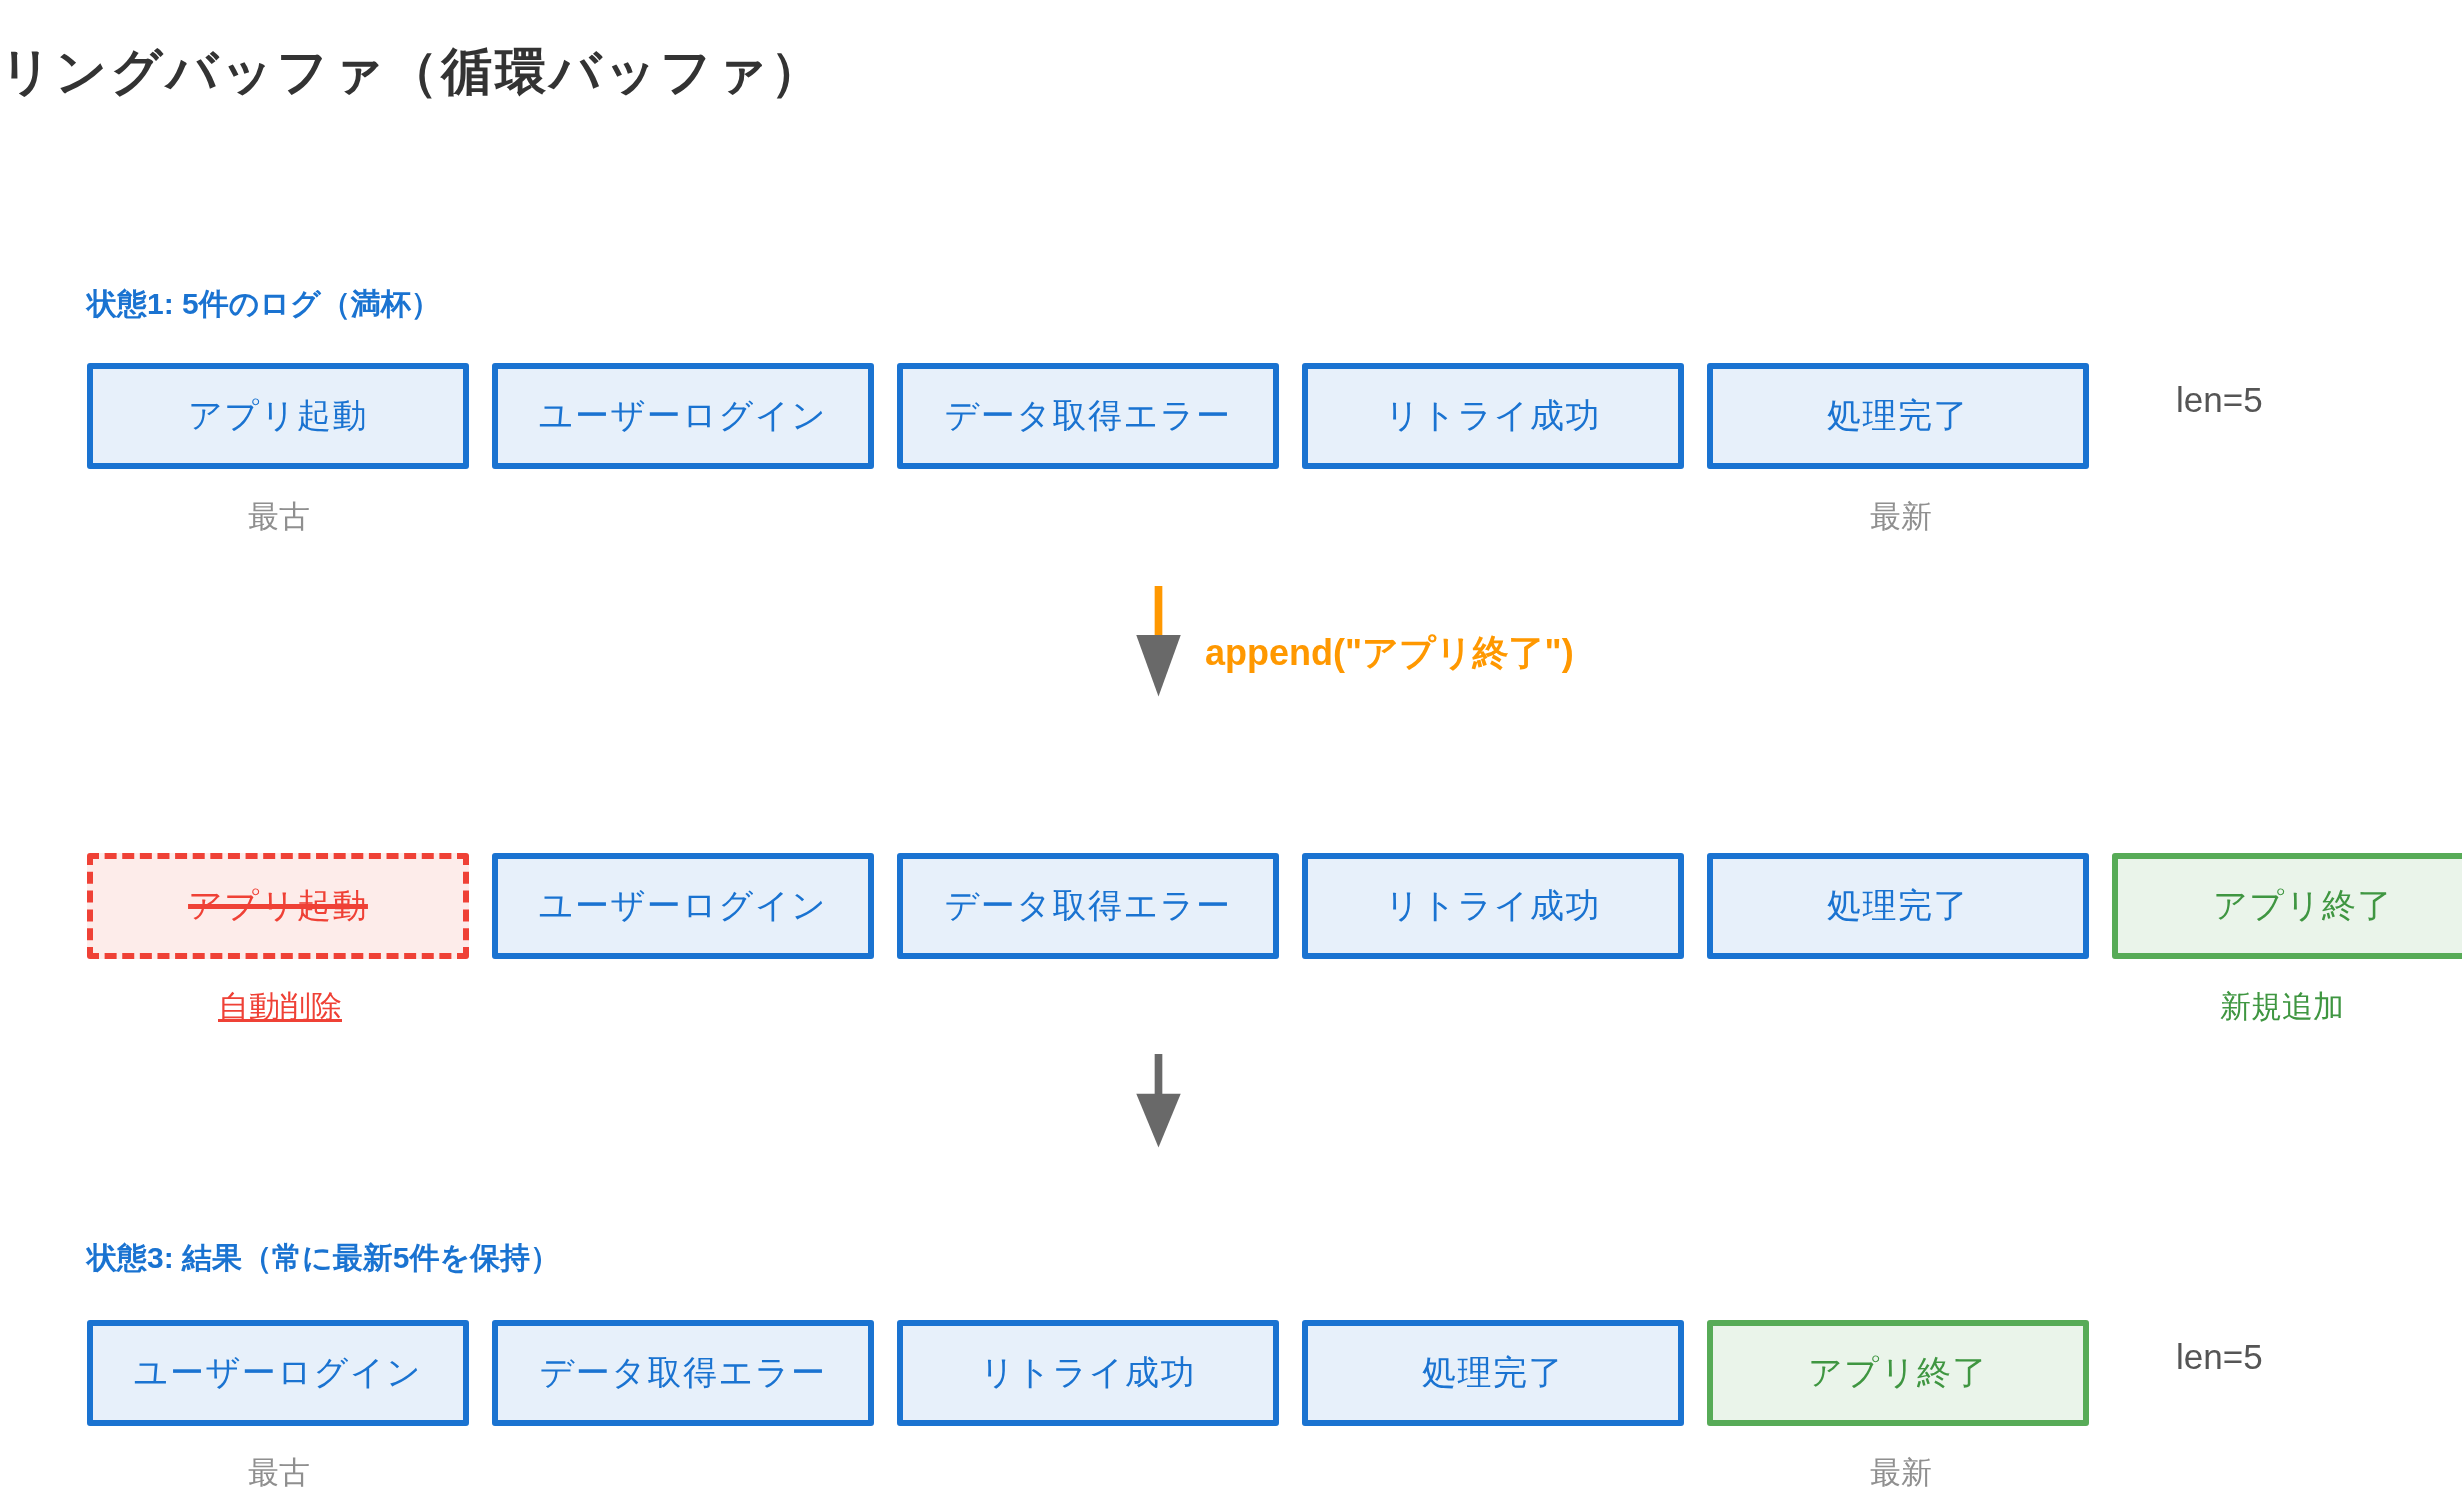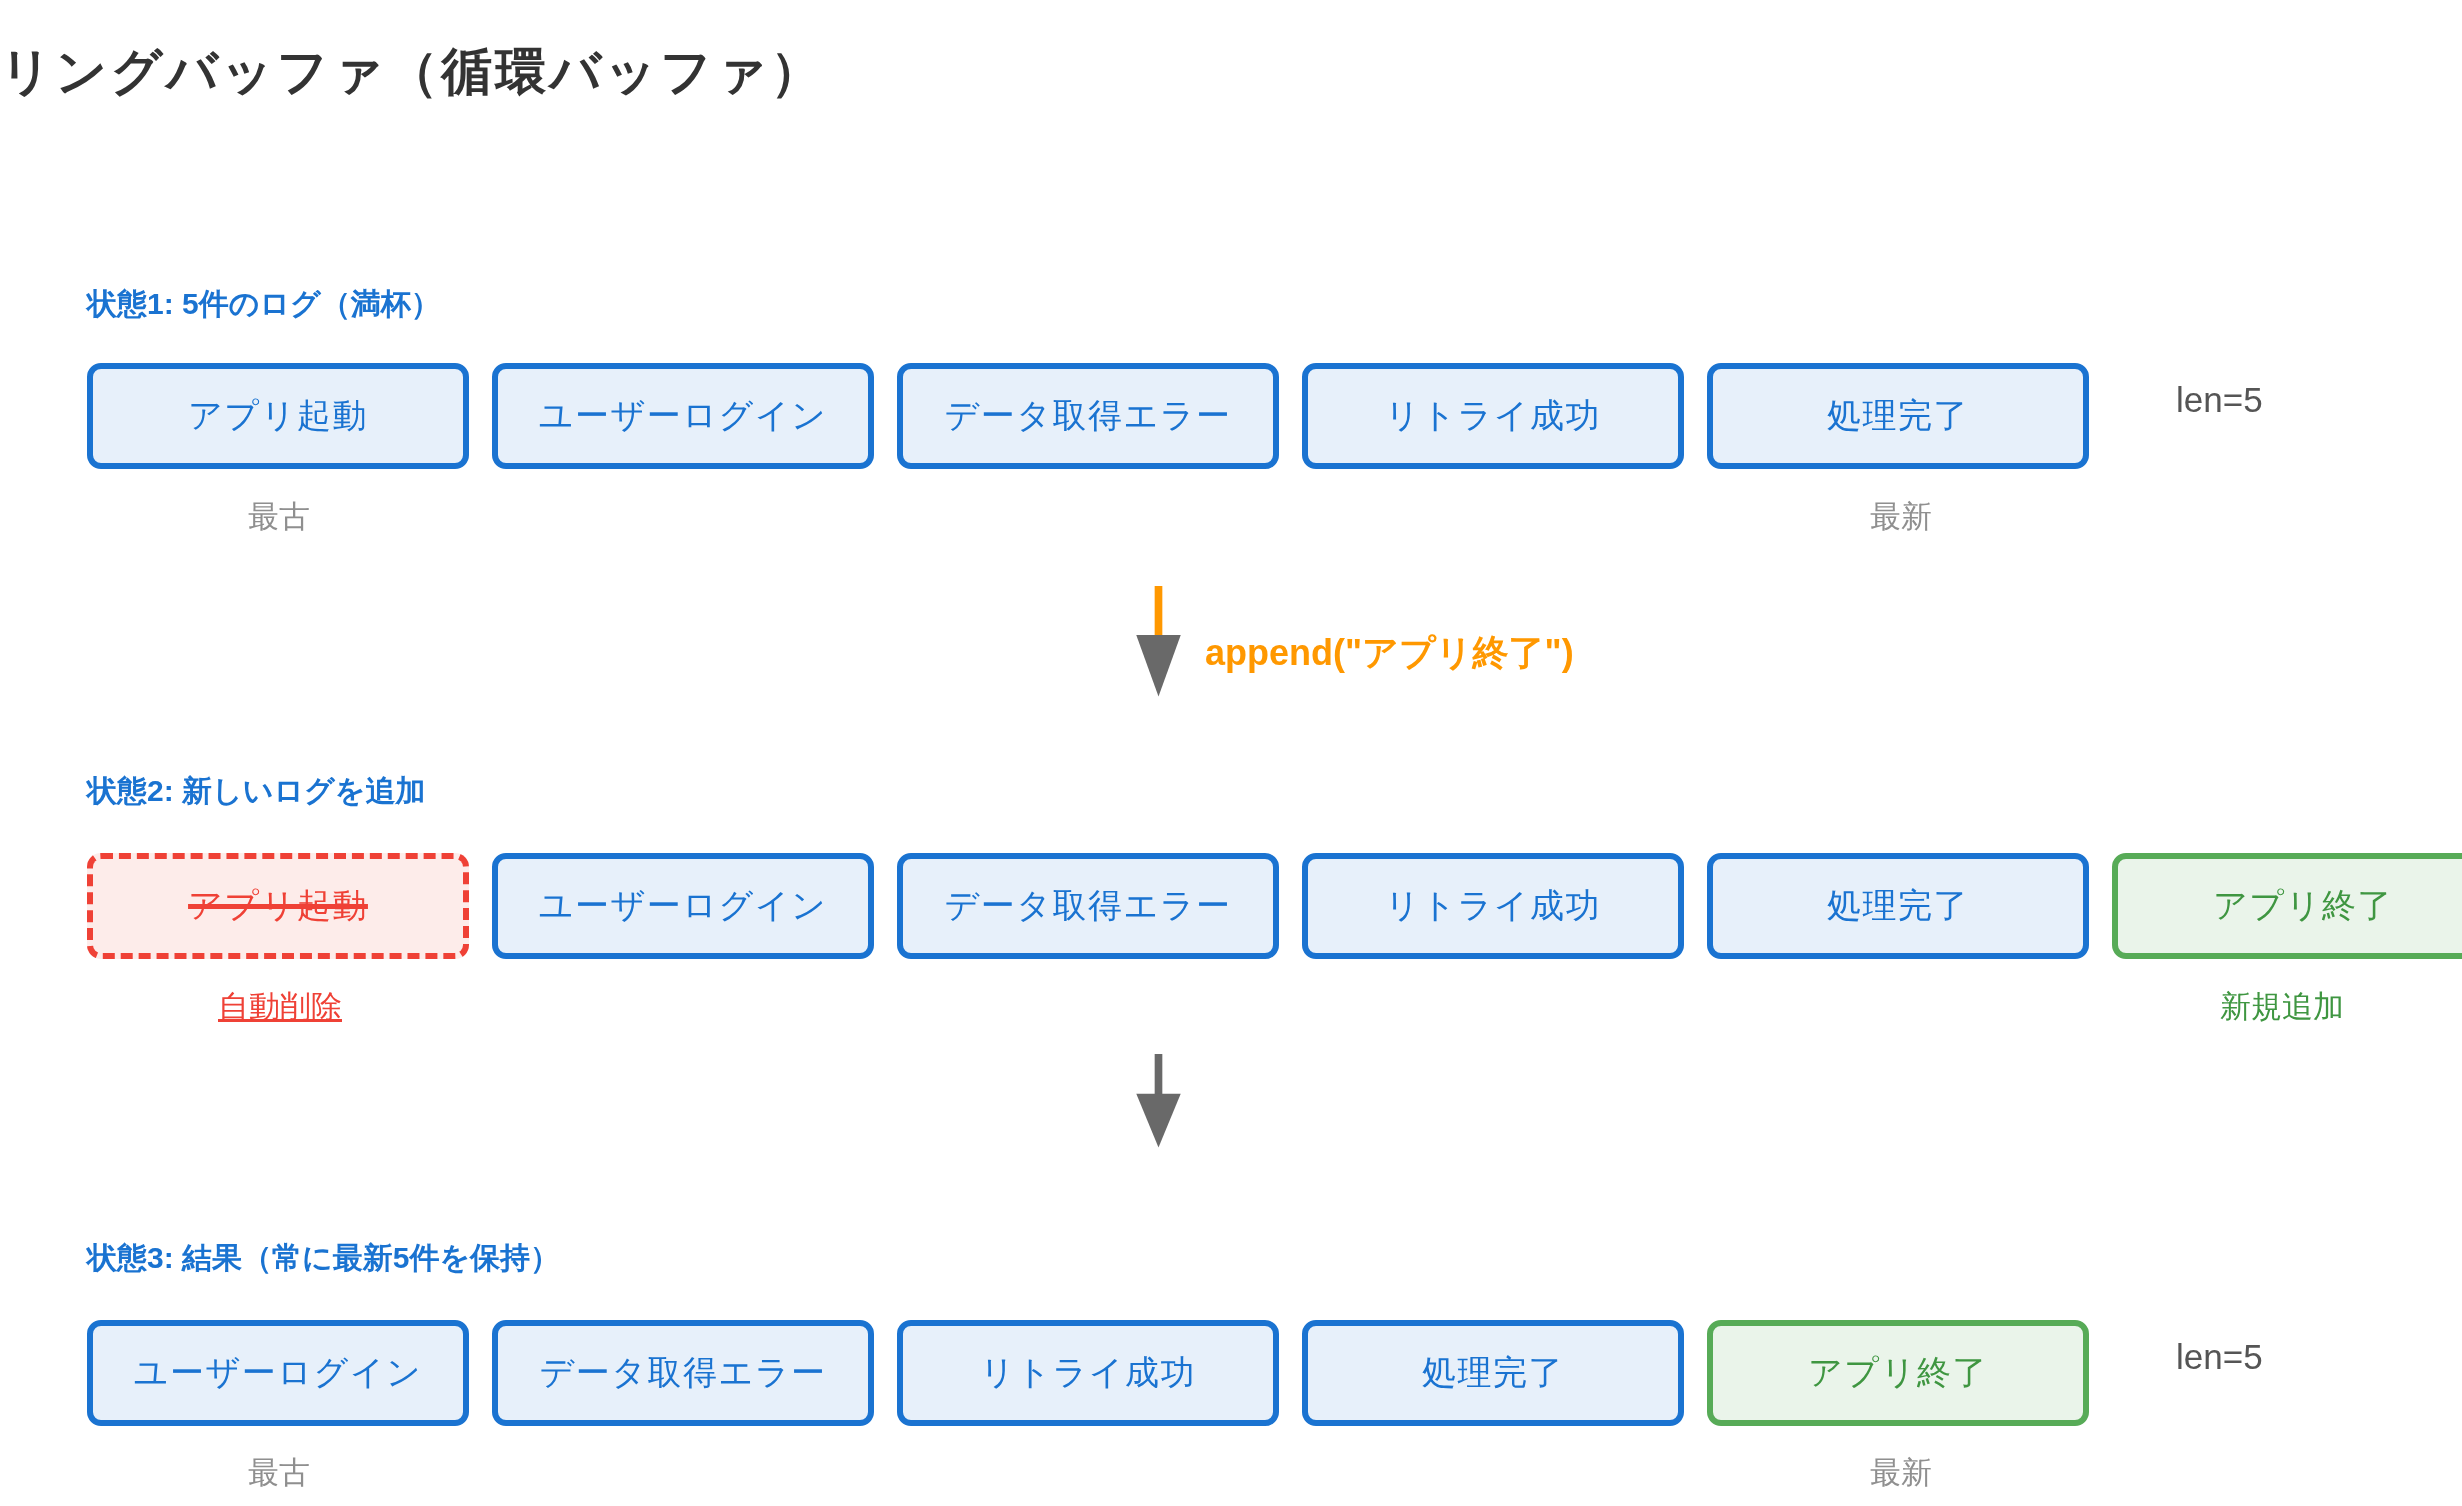--- a/index.html
+++ b/index.html
@@ -16,21 +16,21 @@
   .subtitle{
     position:absolute;top:132px;left:0;width:100%;text-align:center;
     font-size:31px;font-weight:400;color:#757575;
   }
   .heading{
     position:absolute;left:87px;font-size:30px;font-weight:700;color:#1a73d1;
     line-height:1.2;white-space:nowrap;
   }
   .row{position:absolute;left:87px;display:flex;gap:23px;}
   .box{
-    box-sizing:border-box;flex:0 0 auto;width:382px;height:106px;border-radius:14px;
+    box-sizing:border-box;flex:0 0 auto;width:382px;height:106px;border-radius:3px;
     display:flex;align-items:center;justify-content:center;
     font-size:34px;font-weight:500;letter-spacing:1.5px;white-space:nowrap;
   }
   .box.blue{background:#e7f0fa;border:6.2px solid #1a73d1;color:#1a73d1;}
   .box.removed{background:#fdecea;border:6.2px dashed #ef4136;color:#ef4136;}
   .box.removed .box-label{text-decoration:line-through;text-decoration-thickness:4.6px;}
   .box.added{background:#eaf4ea;border:6.2px solid #57ab57;color:#3f9641;}
 
   .sub-label{
     position:absolute;transform:translateX(-50%);
@@ -75,21 +75,20 @@
   <div class="sub-label" style="left:279px;top:496px;">最古</div>
   <div class="sub-label" style="left:1901px;top:496px;">最新</div>
   <div class="len-label" style="left:2176px;top:380px;">len=5</div>
 
   <svg class="arrow" style="left:1116px;top:586px;" width="85" height="112" viewBox="0 0 110 146">
     <rect x="50" y="0" width="10" height="66" fill="#ff9800"></rect>
     <polygon points="26,64 84,64 55,144" fill="#696969"></polygon>
   </svg>
   <div class="append-label">append("アプリ終了")</div>
 
-  <div class="heading" style="top:773px;">状態2: 新しいログを追加</div>
   <div class="row" style="top:853px;">
     <div class="box removed">
         <span class="box-label">アプリ起動</span>
       </div>
     <div class="box blue">
         <span class="box-label">ユーザーログイン</span>
       </div>
     <div class="box blue">
         <span class="box-label">データ取得エラー</span>
       </div>

